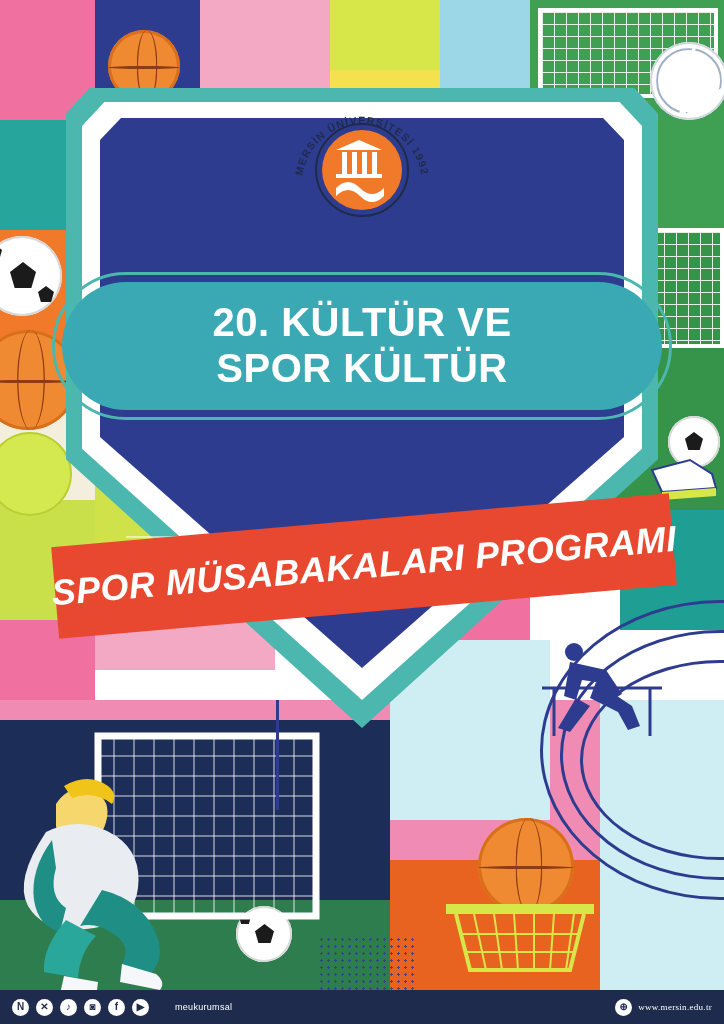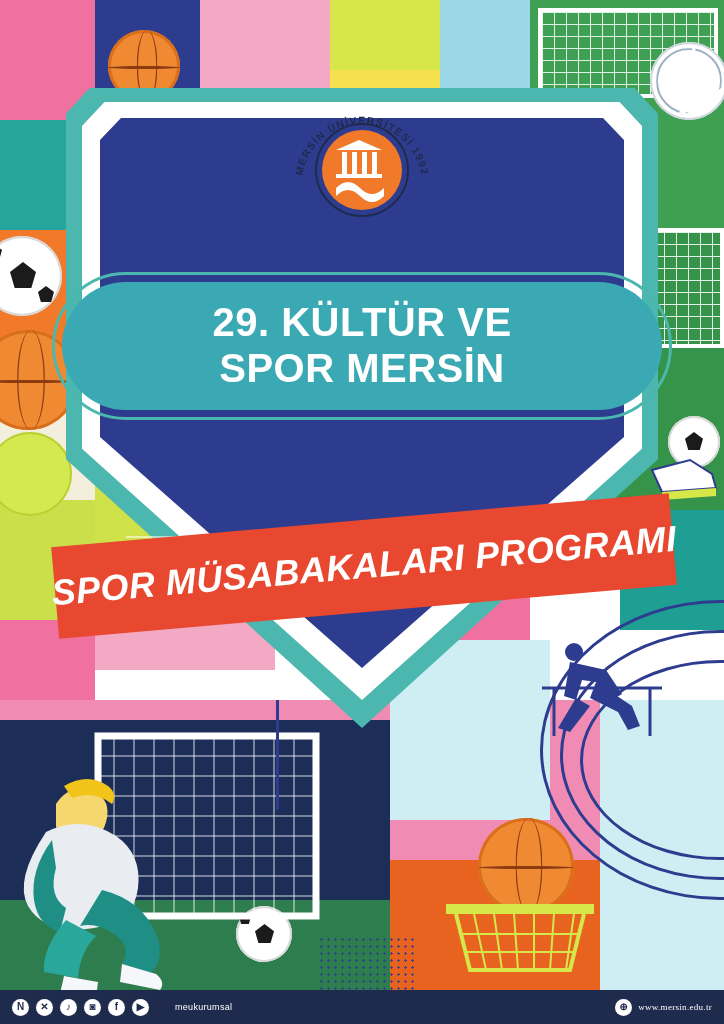--- a/index.html
+++ b/index.html
@@ -379,22 +379,22 @@
         <textPath href="#arcTop" startOffset="50%" text-anchor="middle">MERSİN ÜNİVERSİTESİ 1992</textPath>
       </text>
       <g fill="none" stroke="#1f2b4d" stroke-width="2">
         <circle cx="78" cy="60" r="46"></circle>
       </g>
     </svg>
   </div>
 
   <div class="title-ring"></div>
   <div class="title-pill">
-    <div class="l1">29. KÜLTÜR VE</div>
-    <div class="l2">SPOR MERSİN</div>
+    <div class="l1">20. KÜLTÜR VE</div>
+    <div class="l2">SPOR KÜLTÜR</div>
   </div>
 
   <div class="banner">
     <span>SPOR MÜSABAKALARI PROGRAMI</span>
   </div>
 
   <div class="footer">
     <div class="social">
       <span class="sicon">N</span>
       <span class="sicon">✕</span>

